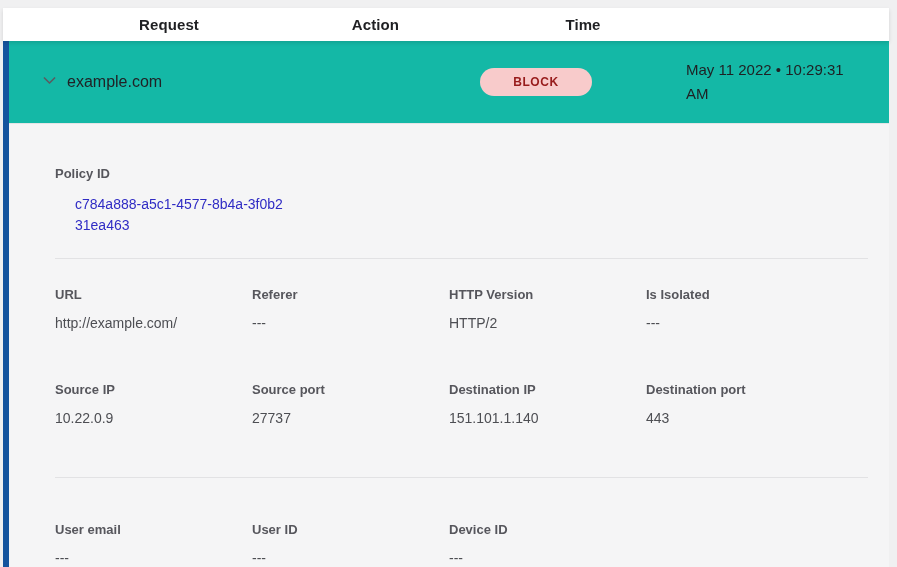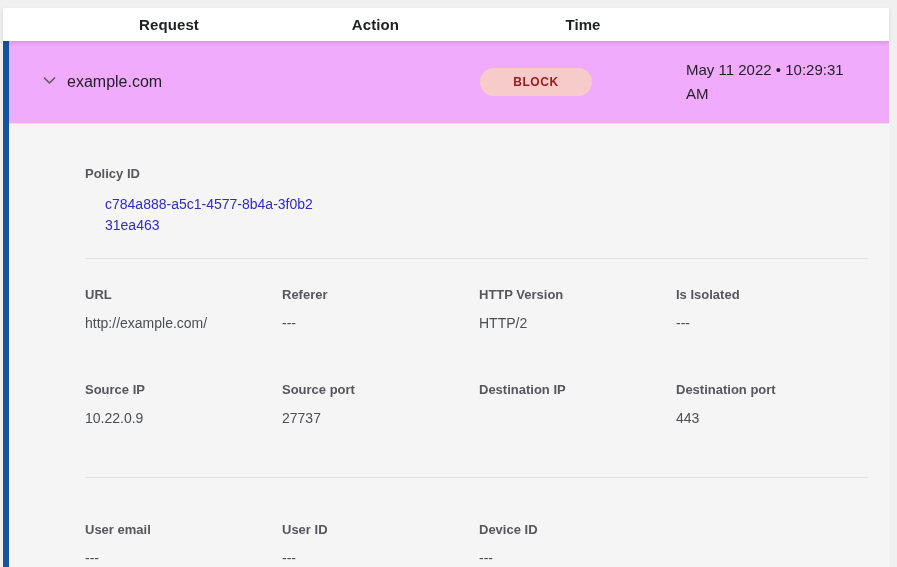--- a/index.html
+++ b/index.html
@@ -37,21 +37,21 @@
   
   .row-group {
     border-left: 6px solid #15549e;
     flex: 1;
     display: flex;
     flex-direction: column;
     position: relative;
     z-index: 1;
   }
   .log-row {
-    background: #f0abfc;
+    background: #14b8a6;
     height: 82px;
     display: grid;
     grid-template-columns: 58px 204px 209px 206px 1fr;
     align-items: center;
     border-bottom: 1px solid #e4e4e6;
     cursor: pointer;
   }
   .chevron-cell {
     display: flex;
     justify-content: flex-end;
@@ -76,21 +76,21 @@
   .time-text {
     font-size: 15px;
     color: #1f2023;
     line-height: 24px;
     padding-right: 39px;
   }
   
   .details-panel {
     background: #f5f5f6;
     flex: 1;
-    padding: 42px 21px 0 76px;
+    padding: 42px 21px 0 46px;
   }
   .field-label {
     font-size: 13px;
     font-weight: 700;
     color: #56565c;
     line-height: 16px;
   }
   .policy-link {
     display: block;
     margin-top: 12px;
@@ -185,20 +185,21 @@
         <div>
           <div class="field-label">Source IP</div>
           <div class="field-value">10.22.0.9</div>
         </div>
         <div>
           <div class="field-label">Source port</div>
           <div class="field-value">27737</div>
         </div>
         <div>
           <div class="field-label">Destination IP</div>
+          <div class="field-value">151.101.1.140</div>
         </div>
         <div>
           <div class="field-label">Destination port</div>
           <div class="field-value">443</div>
         </div>
       </div>
 
       <hr class="divider mid">
 
       <div class="fields-grid last">

